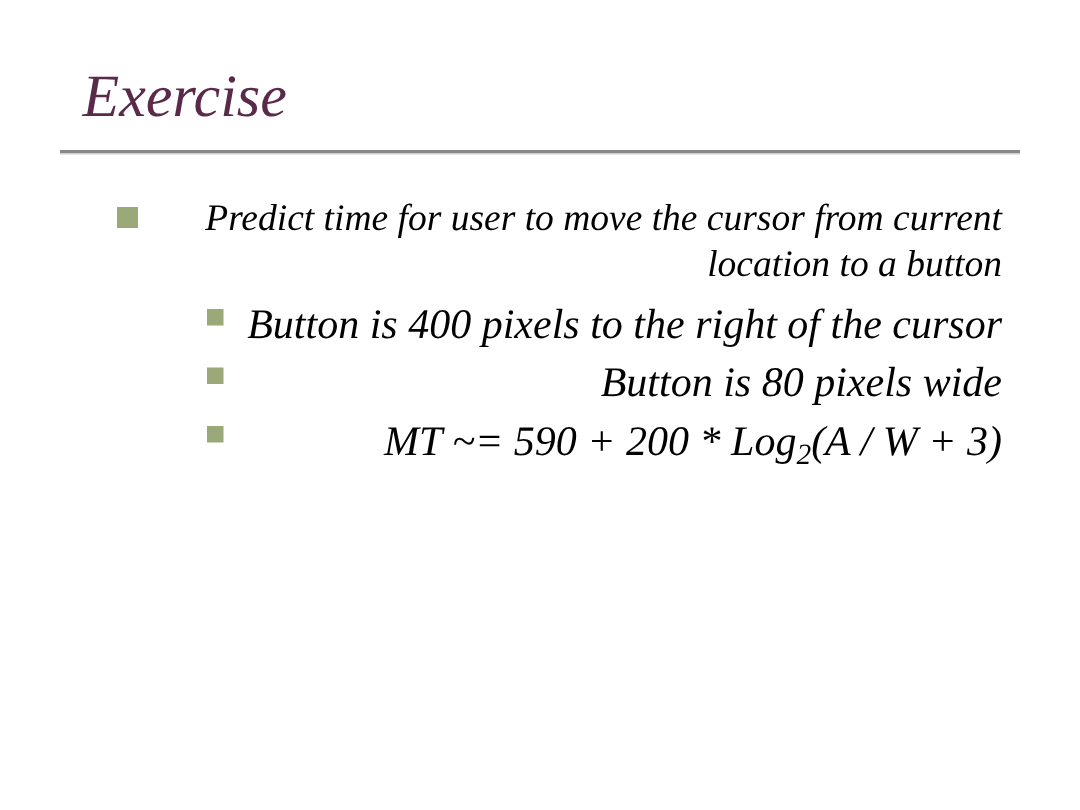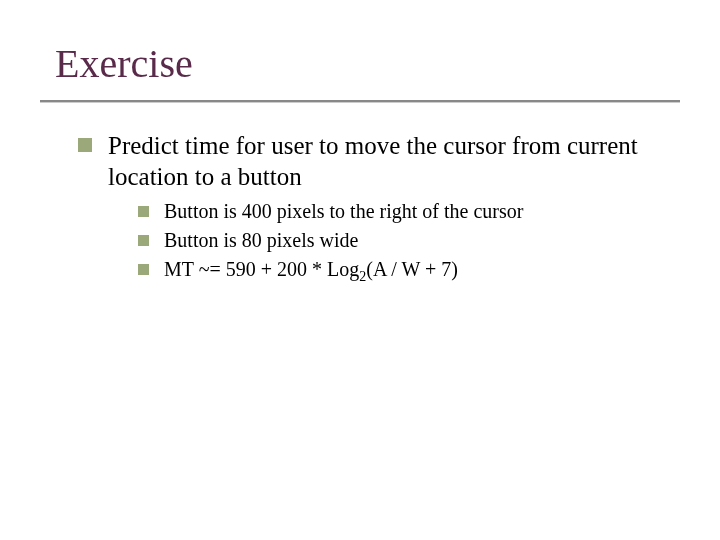--- a/index.html
+++ b/index.html
@@ -9,20 +9,21 @@
     height: 540px;
     background: #fff;
     font-family: "Times New Roman", Times, serif;
     color: #000;
   }
   .slide {
     position: relative;
     width: 720px;
     height: 540px;
     box-sizing: border-box;
+    font-style: italic;
   }
   .title {
     position: absolute;
     left: 55px;
     top: 40px;
     font-size: 40px;
     color: #5a2a4a; 
     font-weight: normal;
   }
   .rule {
@@ -34,38 +35,39 @@
     border-top: 2px solid #888;
     box-shadow: 0 1px 0 #ccc;
   }
   .body {
     position: absolute;
     left: 78px;
     top: 130px;
     width: 590px;
     font-size: 25px;
     line-height: 1.25;
+    text-align: right;
   }
   .lvl1 {
     position: relative;
     padding-left: 30px;
     margin-bottom: 10px;
   }
   .lvl1 .bullet {
     position: absolute;
     left: 0;
     top: 8px;
     width: 14px;
     height: 14px;
     background: #9aa87a; 
   }
   .subs {
     margin-top: 6px;
     margin-left: 30px;
-    font-size: 20px;
+    font-size: 28px;
   }
   .lvl2 {
     position: relative;
     padding-left: 26px;
     margin-bottom: 4px;
   }
   .lvl2 .bullet {
     position: absolute;
     left: 0;
     top: 7px;
@@ -95,19 +97,19 @@
         <div class="lvl2">
           <span class="bullet"></span>
           <span>Button is 400 pixels to the right of the cursor</span>
         </div>
         <div class="lvl2">
           <span class="bullet"></span>
           <span>Button is 80 pixels wide</span>
         </div>
         <div class="lvl2">
           <span class="bullet"></span>
-          <span><span>MT ~= 590 + 200 * Log</span><sub>2</sub><span>(A / W + 7)</span></span>
+          <span><span>MT ~= 590 + 200 * Log</span><sub>2</sub><span>(A / W + 3)</span></span>
         </div>
       </div>
     </div>
   </div>
 
 </div>
 
 </body></html>

